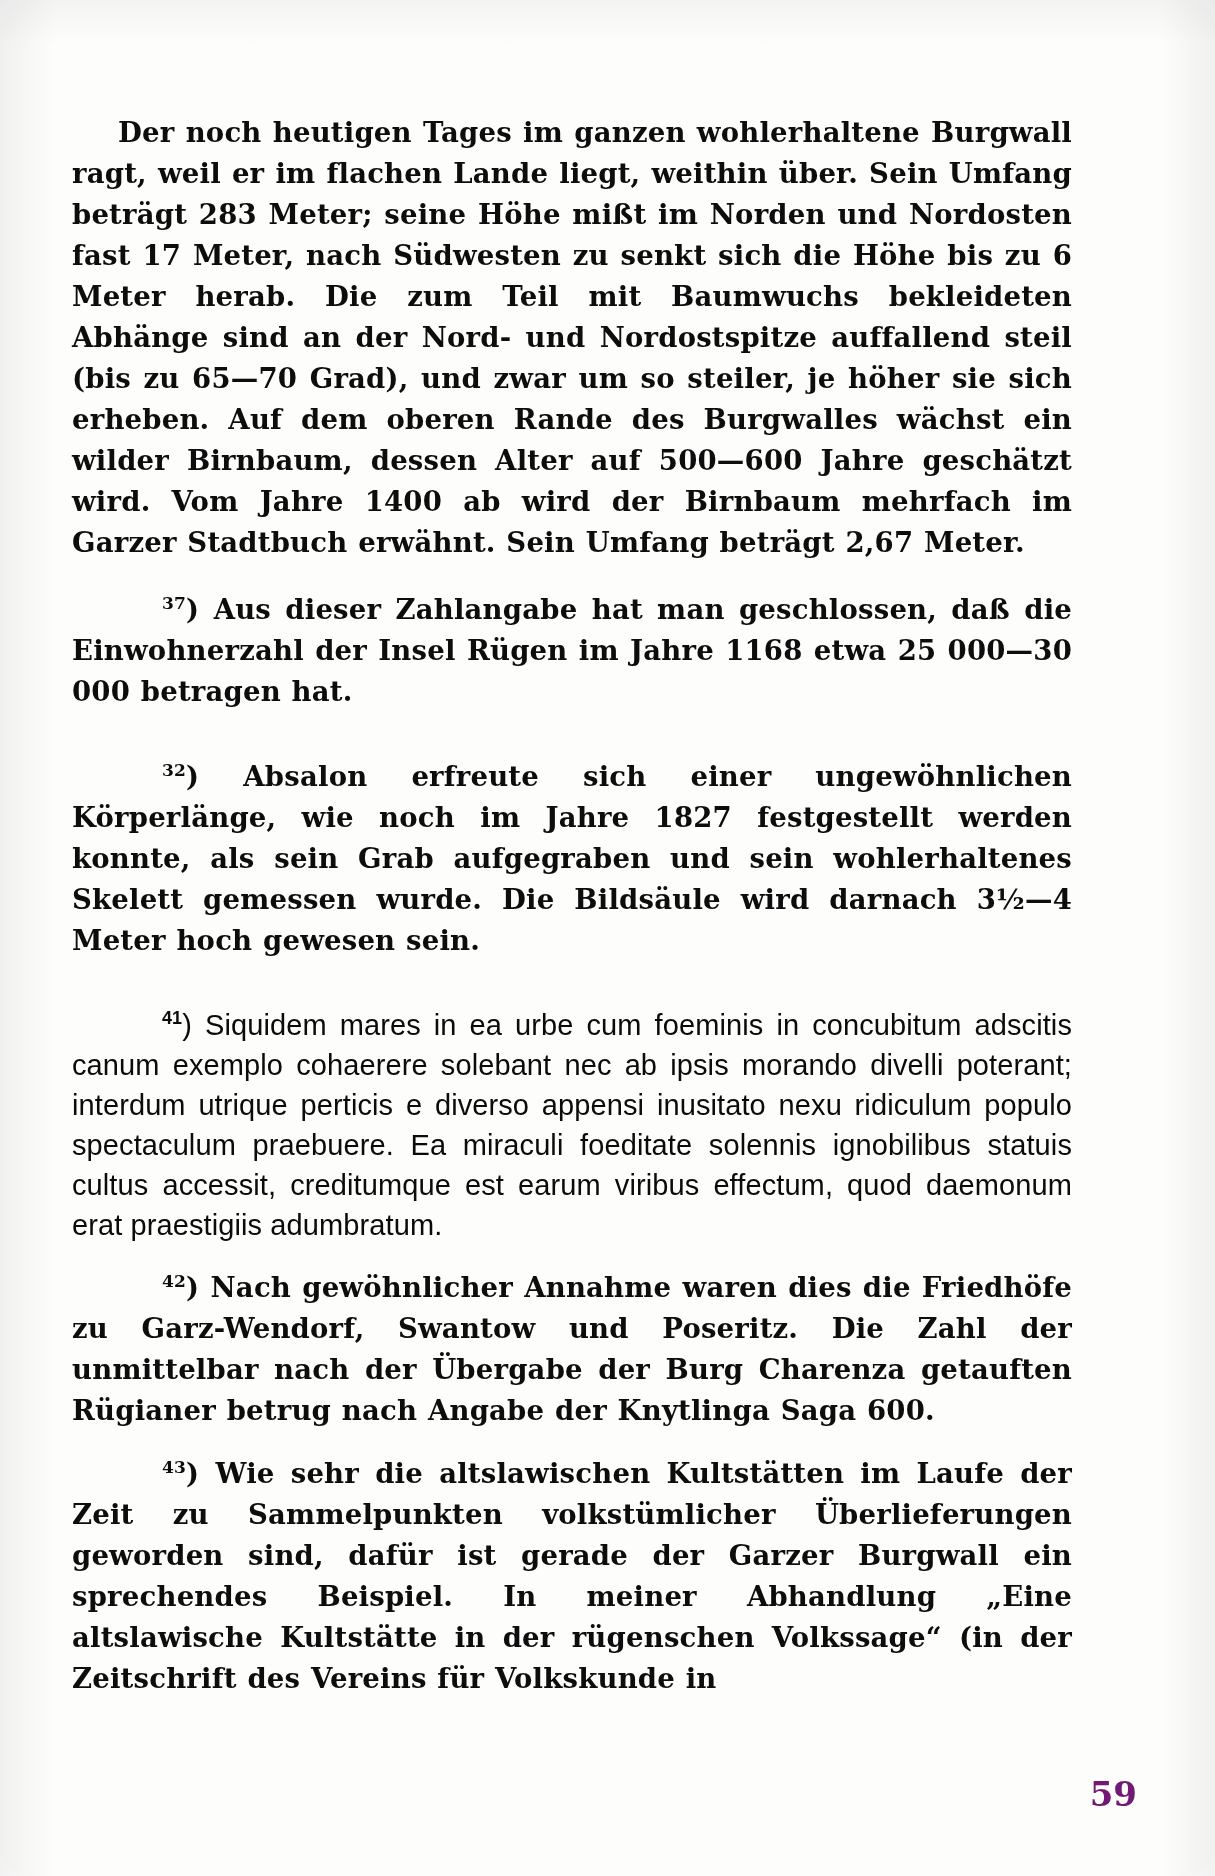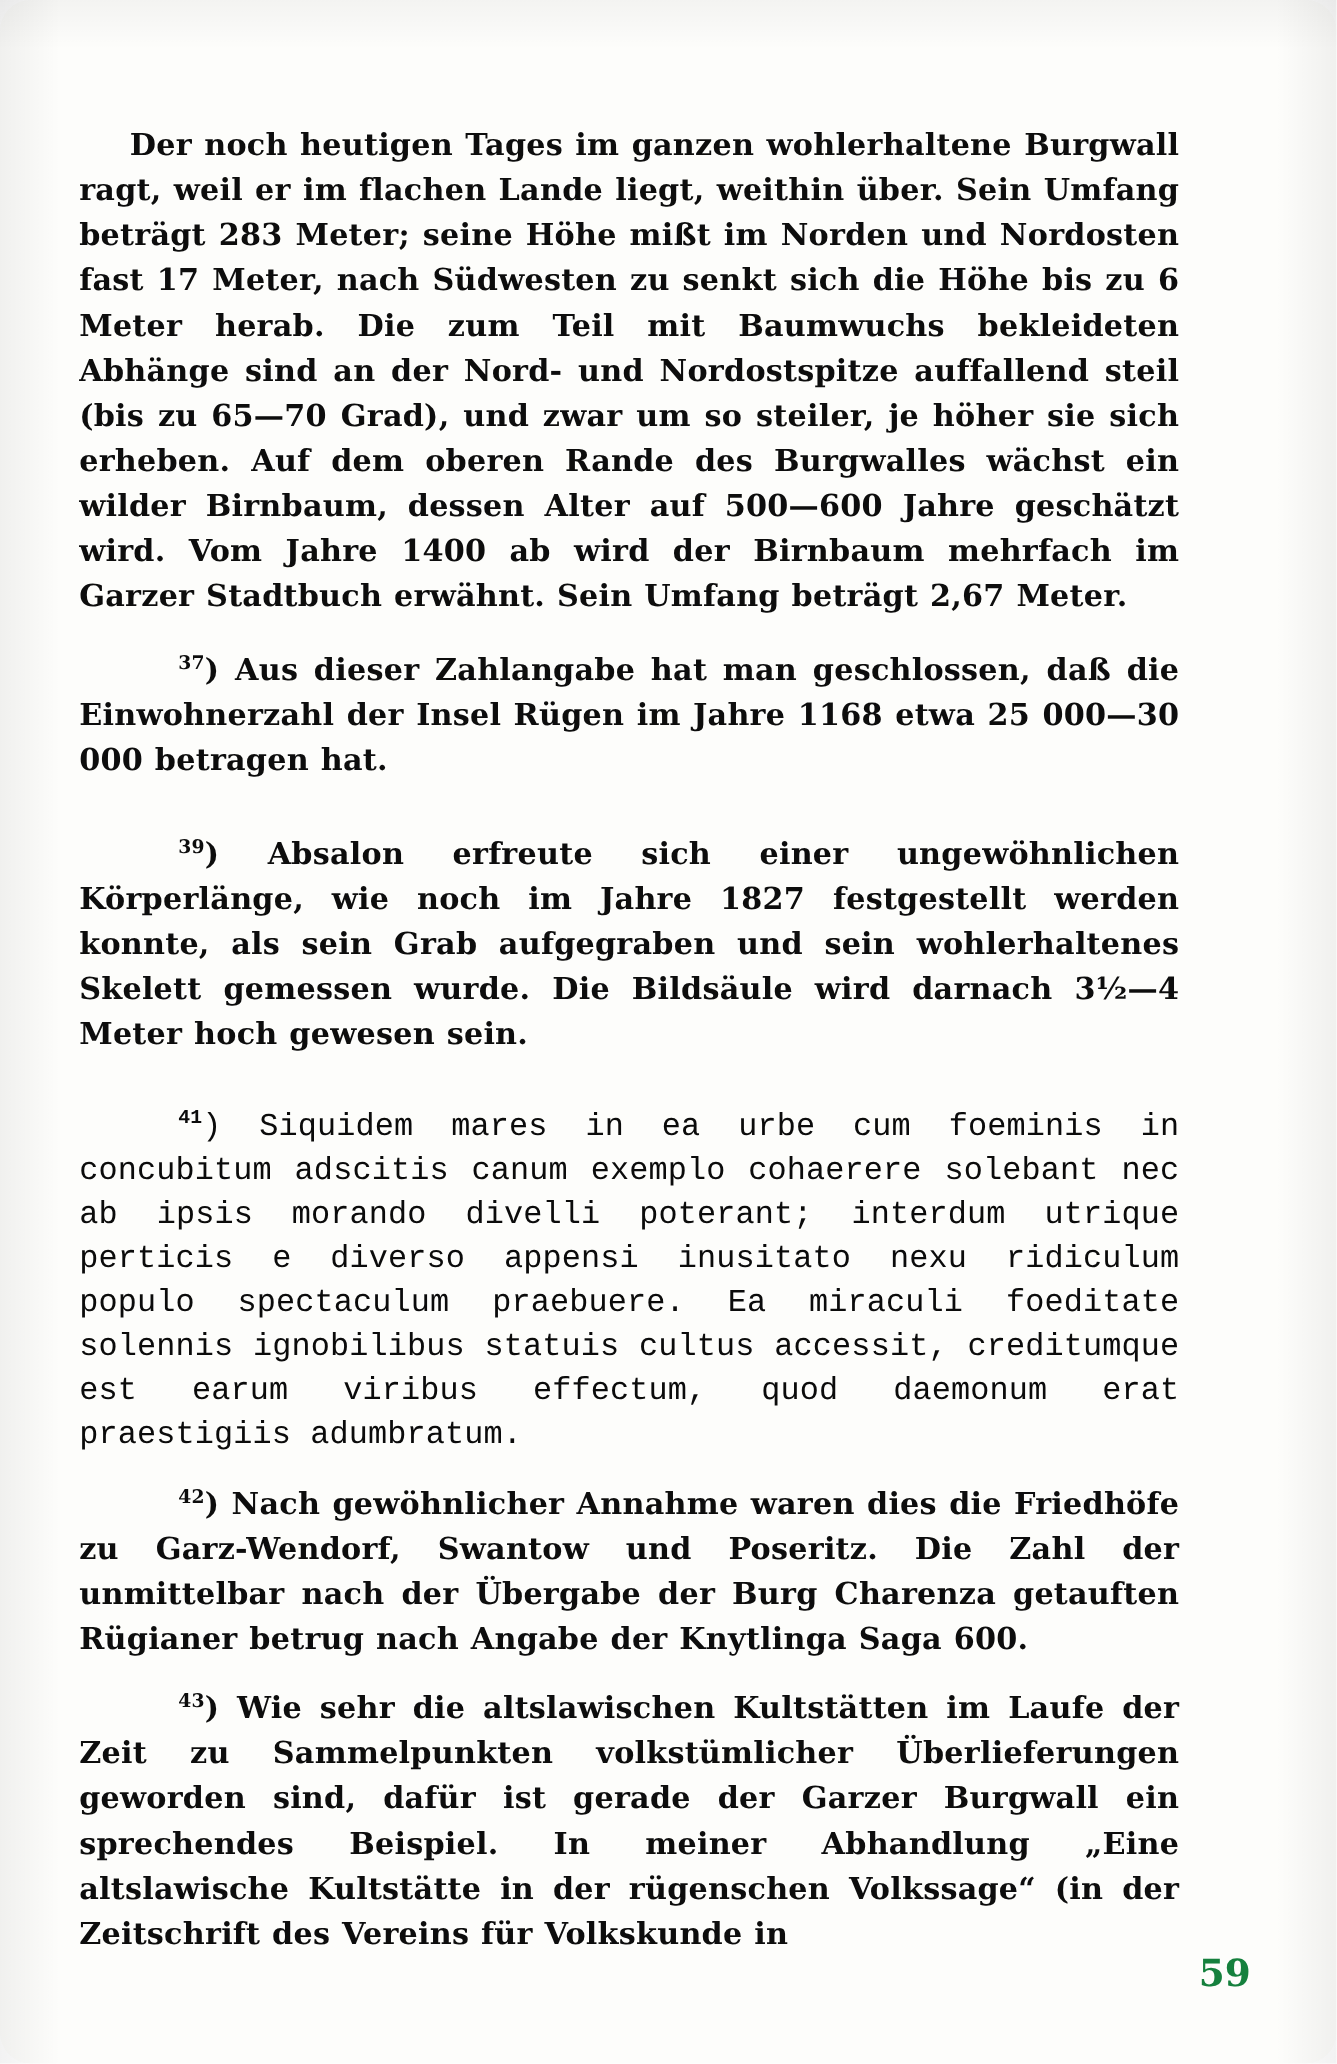--- a/index.html
+++ b/index.html
@@ -53,21 +53,21 @@
     font-family: "DejaVu Serif", serif;
     font-weight: bold;
     font-size: 27.5px;
     line-height: 41px;
     letter-spacing: 0.2px;
     word-spacing: 1px;
   }
 
   
   .roman {
-    font-family: Liberation Mono, monospace;
+    font-family: Liberation Sans, sans-serif;
     font-weight: normal;
     font-size: 29px;
     line-height: 40px;
     letter-spacing: 0.1px;
     color: #0b0b0b;
   }
 
   .para-gap { height: 26px; }
   .para-gap-small { height: 22px; }
 
@@ -81,21 +81,21 @@
     margin-left: 44px;
   }
 
   .page-number {
     position: absolute;
     right: 78px;
     bottom: 62px;
     font-family: "DejaVu Serif", serif;
     font-weight: bold;
     font-size: 34px;
-    color: #15803d;
+    color: #701a75;
   }
 
   
   .frak, .roman, .page-number {
     -webkit-font-smoothing: none;
     text-rendering: optimizeLegibility;
   }
 </style>
 </head>
 <body>
@@ -108,21 +108,21 @@
 
     <div class="para-gap"></div>
 
     <p class="frak"><span class="indent"></span><sup class="fn">37</sup>)&nbsp;<span>Aus dieser Zahlangabe hat man geschlossen, daß die Einwohnerzahl der Insel Rügen im Jahre 1168 etwa 25 000—30 000 betragen hat.</span></p>
 
     <div class="para-gap-small"></div>
 
 
     <div class="para-gap-small"></div>
 
-    <p class="frak"><span class="indent"></span><sup class="fn">39</sup>)&nbsp;<span>Absalon erfreute sich einer ungewöhnlichen Körperlänge, wie noch im Jahre 1827 festgestellt werden konnte, als sein Grab aufgegraben und sein wohlerhaltenes Skelett gemessen wurde. Die Bildsäule wird darnach 3½—4 Meter hoch gewesen sein.</span></p>
+    <p class="frak"><span class="indent"></span><sup class="fn">32</sup>)&nbsp;<span>Absalon erfreute sich einer ungewöhnlichen Körperlänge, wie noch im Jahre 1827 festgestellt werden konnte, als sein Grab aufgegraben und sein wohlerhaltenes Skelett gemessen wurde. Die Bildsäule wird darnach 3½—4 Meter hoch gewesen sein.</span></p>
 
     <div class="para-gap-small"></div>
 
 
     <div class="para-gap-small"></div>
 
     <p class="roman"><span class="indent"></span><sup class="fn">41</sup>)&nbsp;<span>Siquidem mares in ea urbe cum foeminis in concubitum adscitis canum exemplo cohaerere solebant nec ab ipsis morando divelli poterant; interdum utrique perticis e diverso appensi inusitato nexu ridiculum populo spectaculum praebuere. Ea miraculi foeditate solennis ignobilibus statuis cultus accessit, creditumque est earum viribus effectum, quod daemonum erat praestigiis adumbratum.</span></p>
 
     <div class="para-gap-small"></div>
 

